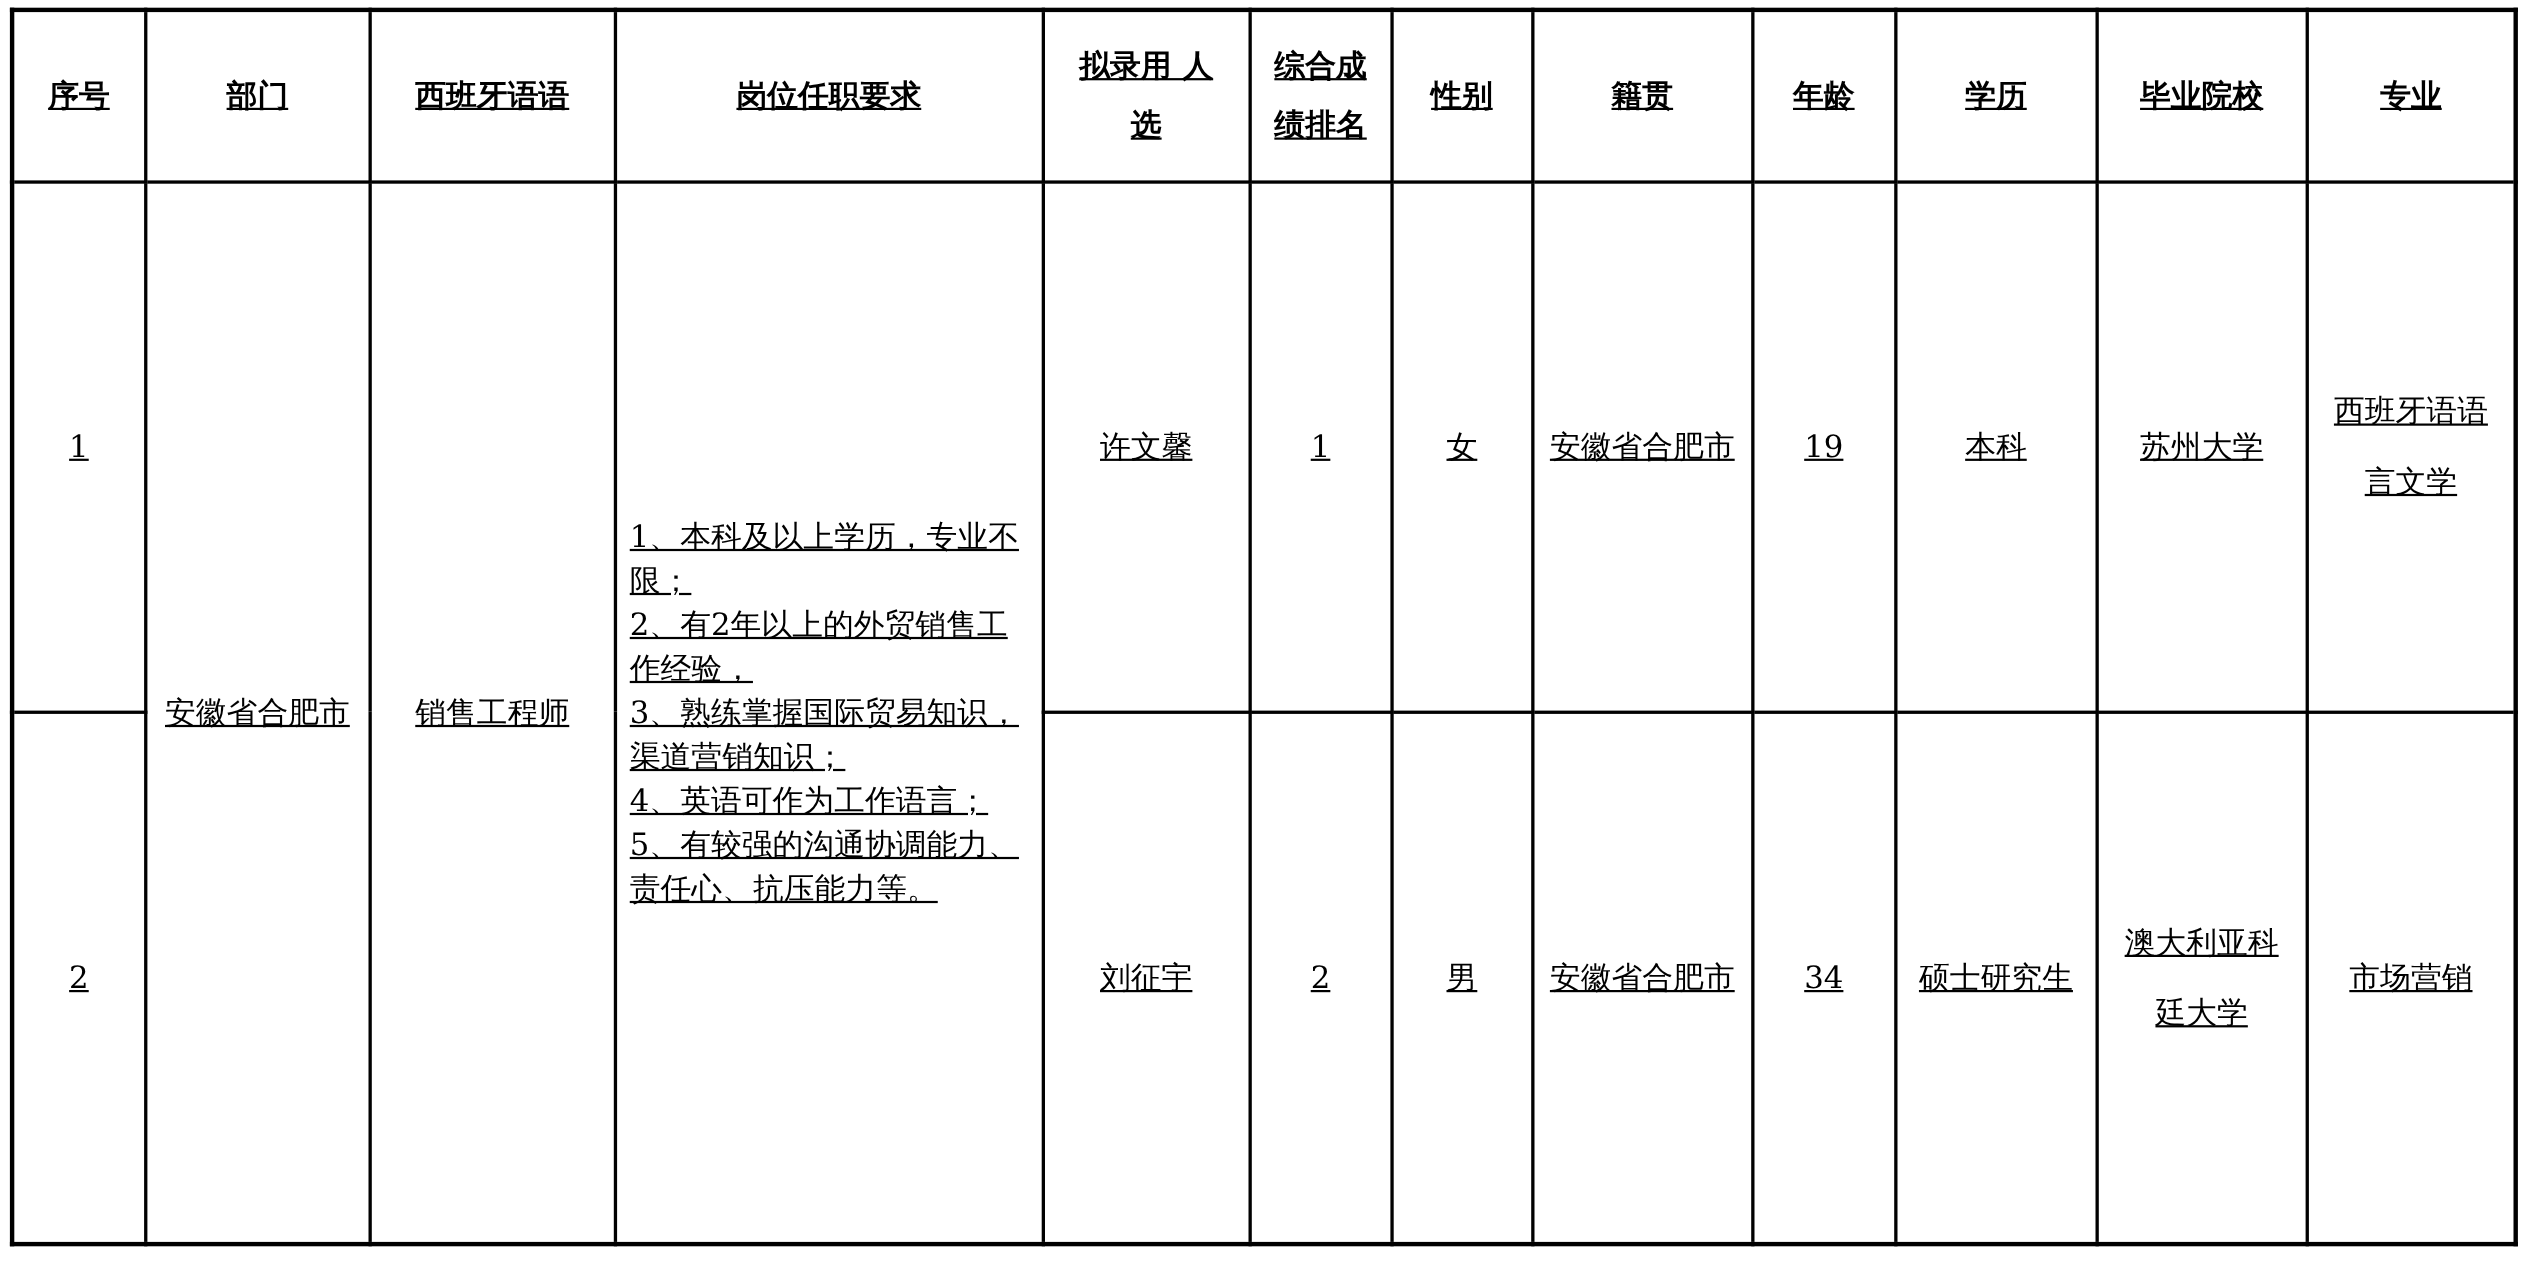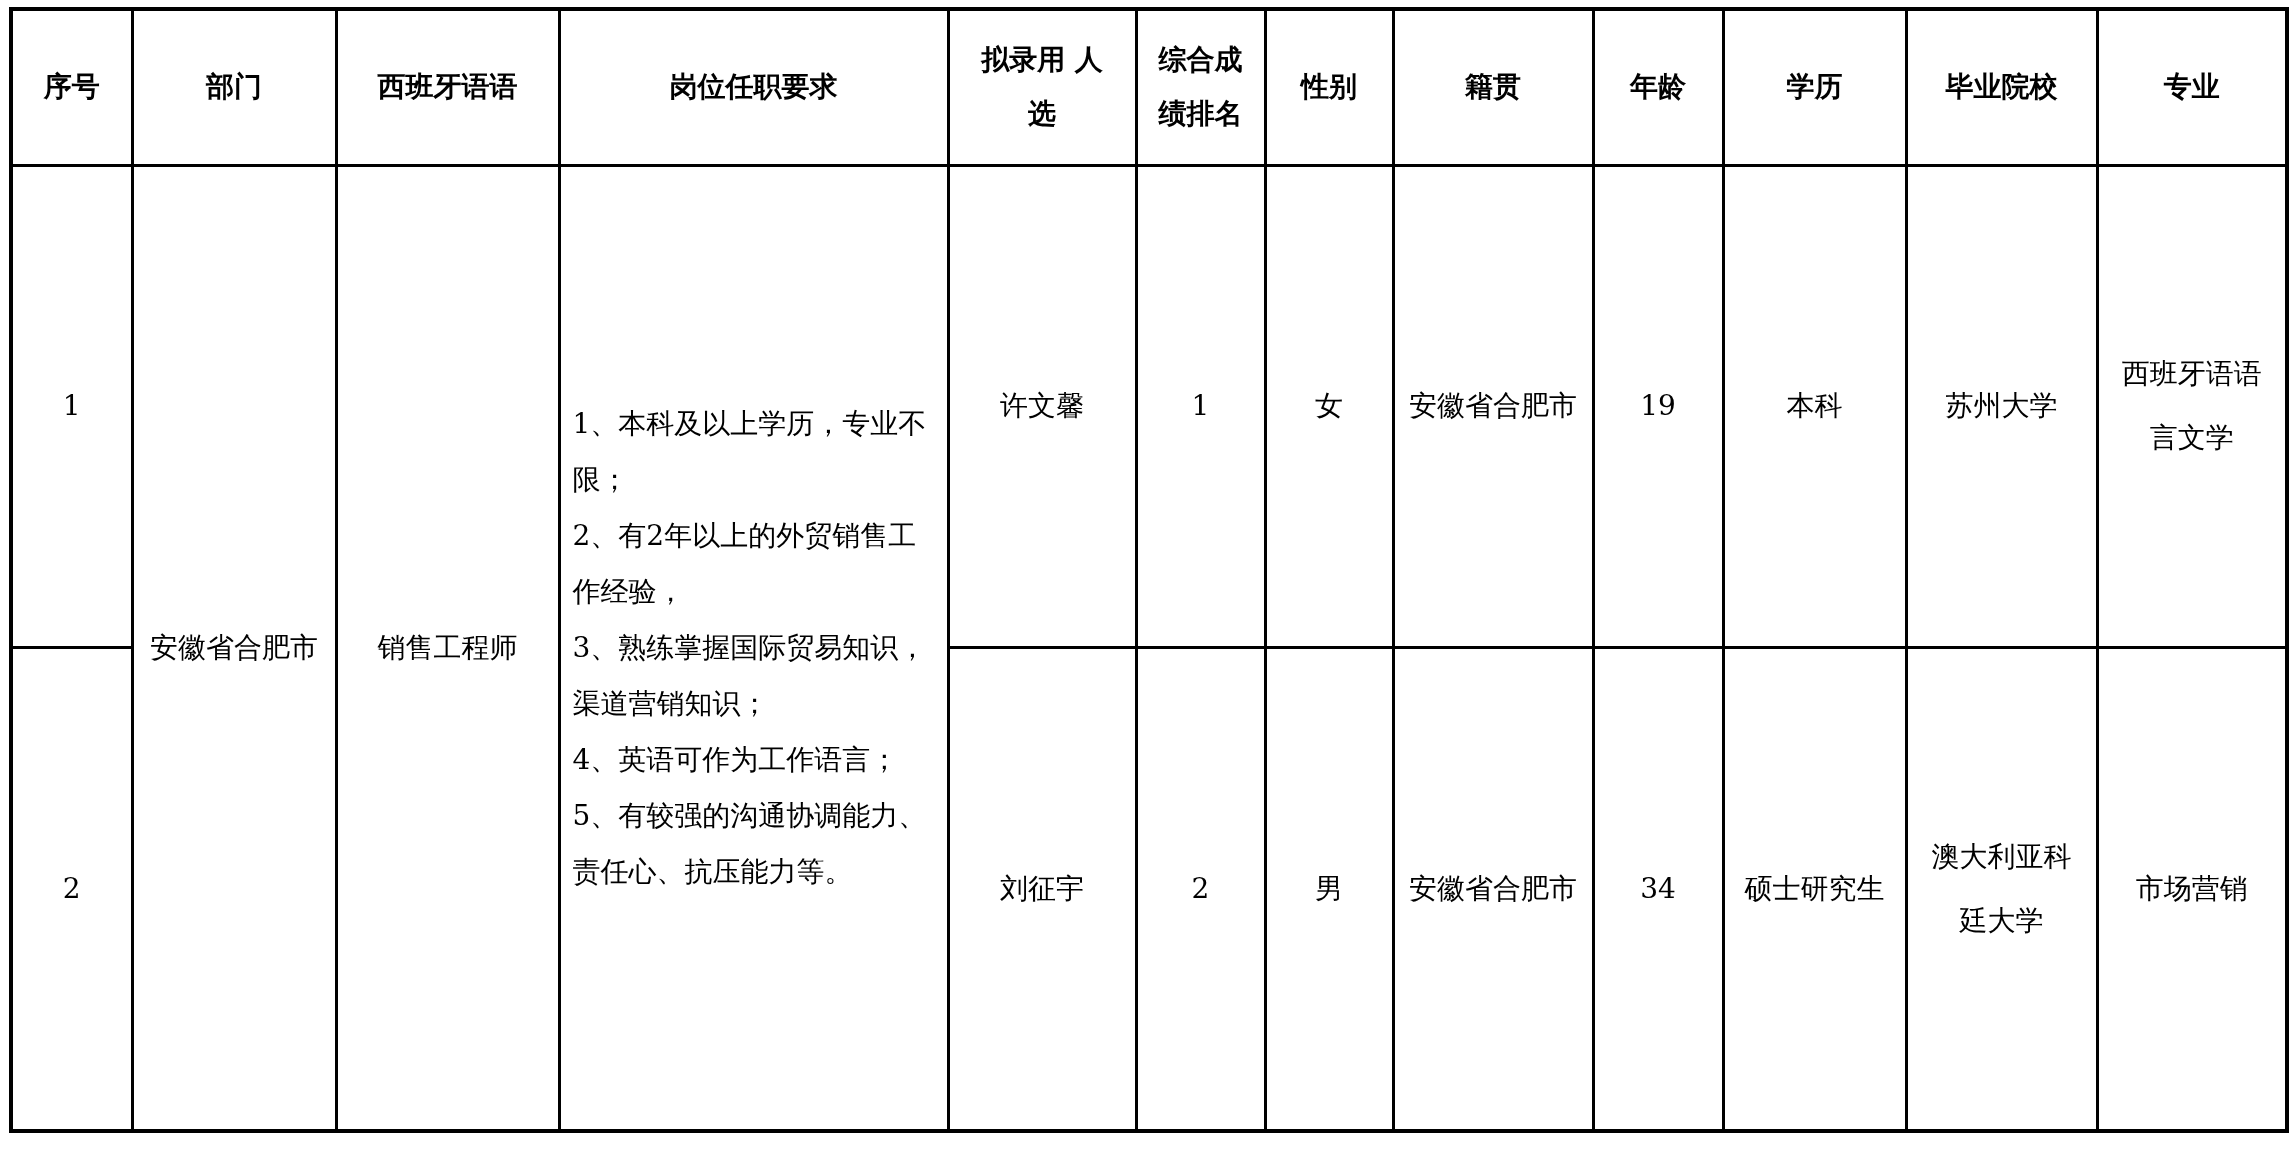--- a/index.html
+++ b/index.html
@@ -16,40 +16,41 @@
   }
   table.recruit {
     position: absolute;
     left: 9px;
     top: 7px;
     width: 2279px;
     border-collapse: collapse;
     table-layout: fixed;
     border: 4px solid #000;
     background: #fff;
+    text-decoration: underline;
   }
   .recruit th, .recruit td {
     border: 3px solid #000;
     text-align: center;
     vertical-align: middle;
     font-size: 28px;
     line-height: 64px;
     white-space: pre-line;
     padding: 0 2px;
     overflow: hidden;
     font-weight: normal;
   }
   .recruit th {
     font-weight: bold;
     line-height: 54px;
   }
   .recruit td.req {
     text-align: left;
     padding: 0 10px 0 12px;
-    line-height: 56px;
+    line-height: 40px;
   }
   tr.hdr { height: 156px; }
   tr.r1  { height: 482px; }
   tr.r2  { height: 484px; }
 </style>
 </head>
 <body>
 
 <table class="recruit">
   <colgroup>

